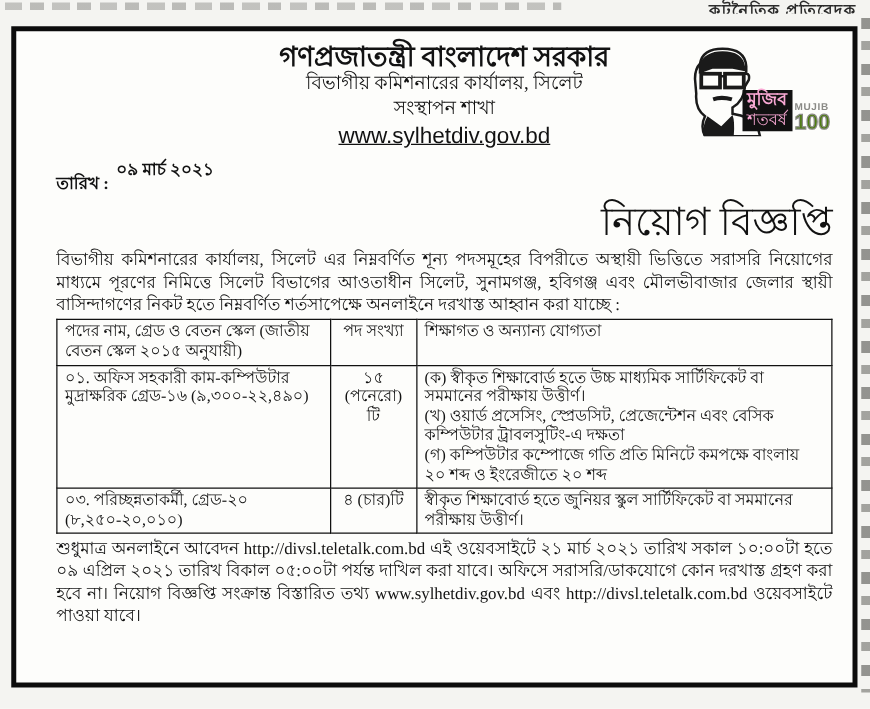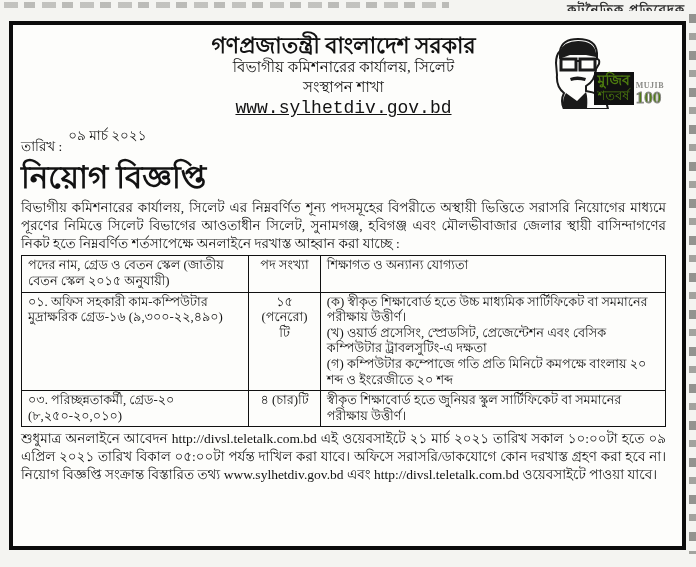--- a/index.html
+++ b/index.html
@@ -25,48 +25,48 @@
   
   .right-sliver {
     position:absolute; right:0; top:14px; width:7px; height:540px;
     background:repeating-linear-gradient(180deg,#5f5f5b 0 9px,transparent 9px 19px,#777772 19px 26px,transparent 26px 37px);
     opacity:.65;
   }
   .notice-box {
     position:absolute; left:9px; top:21px; width:677px; height:529px;
     background:#fdfdfb;
     border:4px solid #0c0c0c;
-    padding:8px 16px 6px 8px;
+    padding:8px 16px 6px 32px;
     overflow:hidden;
   }
   
   .hdr { position:relative; text-align:center; }
   .hdr-gov   { font-size:22px; font-weight:bold; line-height:1.15; }
   .hdr-off   { font-size:15px; line-height:1.3; }
   .hdr-br    { font-size:15px; line-height:1.3; }
-  .hdr-web   { font-size:18px; line-height:1.25; text-decoration:underline; font-family:Liberation Mono, monospace; }
+  .hdr-web   { font-size:18px; line-height:1.25; text-decoration:underline; font-family:Liberation Sans, sans-serif; }
   
   .logo { position:absolute; right:2px; top:2px; width:122px; height:74px; }
   .logo svg { position:absolute; left:0; top:0; }
   .logo-mark { position:absolute; right:0; bottom:4px; display:flex; align-items:flex-end; }
-  .logo-bn { background:#111; color:#4d7c0f; padding:2px 4px 1px 4px; text-align:left; }
+  .logo-bn { background:#111; color:#f9a8d4; padding:2px 4px 1px 4px; text-align:left; }
   .logo-bn .b1 { font-size:14px; font-weight:bold; line-height:1; display:block;}
   .logo-bn .b2 { font-size:13px; line-height:1.2; display:block;}
-  .logo-en { margin-left:2px; color:#8a8a86; font-family:Liberation Serif, serif; text-align:left;}
+  .logo-en { margin-left:2px; color:#8a8a86; font-family:Liberation Sans, sans-serif; text-align:left;}
   .logo-en .e1 { font-size:8px; font-weight:bold; line-height:1; display:block; letter-spacing:.5px;}
   .logo-en .e2 { font-size:17px; font-weight:bold; line-height:.9; display:block; -webkit-text-stroke:1px #8a8a86; color:#4d7c0f;}
   
   .memo-row { display:flex; justify-content:space-between; margin:4px 0 0 0; font-size:13.5px; }
   .memo-no { padding-top:12px; }
-  .date-wrap { display:flex; margin-right:66px; }
+  .date-wrap { display:flex; margin-right:66px;font-weight:bold; }
   .date-label { padding-top:12px; margin-right:6px; }
   .date-stack { text-align:center; }
   .date-top { border-bottom:1.5px solid #111; padding:0 4px 1px 4px; }
   .date-bottom { padding-top:1px; }
-  .doc-title { text-align:left; font-size:31px; font-weight:bold; margin:2px 0 4px 0; line-height:1.1; }
+  .doc-title { text-align:right; font-size:31px; font-weight:normal; margin:2px 0 4px 0; line-height:1.1; }
   .intro { font-size:13.5px; line-height:1.32; text-align:justify; }
   
   table { width:100%; border-collapse:collapse; margin-top:3px; }
   td,th { border:1.5px solid #111; font-size:12.8px; line-height:1.22; padding:2px 6px; vertical-align:top; text-align:left; font-weight:normal; }
   th { padding:2px 6px; }
   .col-count { text-align:center; }
   .qline { display:block; }
   
   .apply { font-size:13.5px; line-height:1.32; text-align:justify; margin-top:3px; }
 </style>

